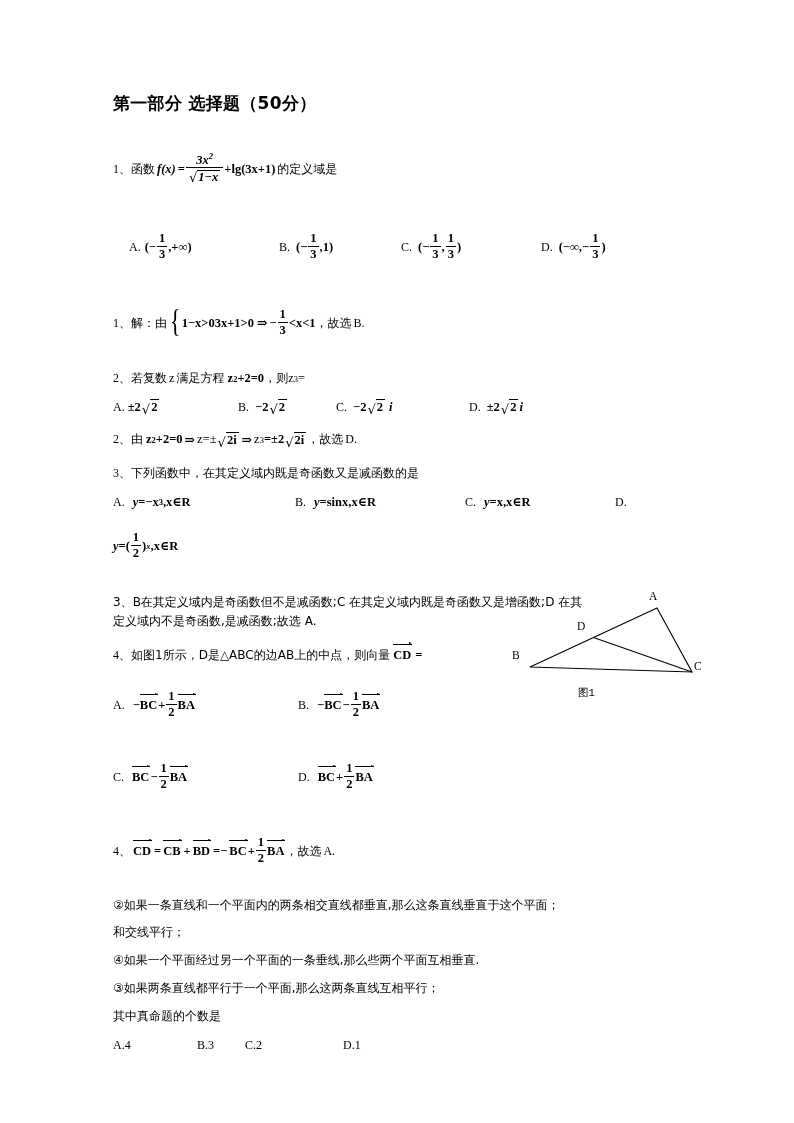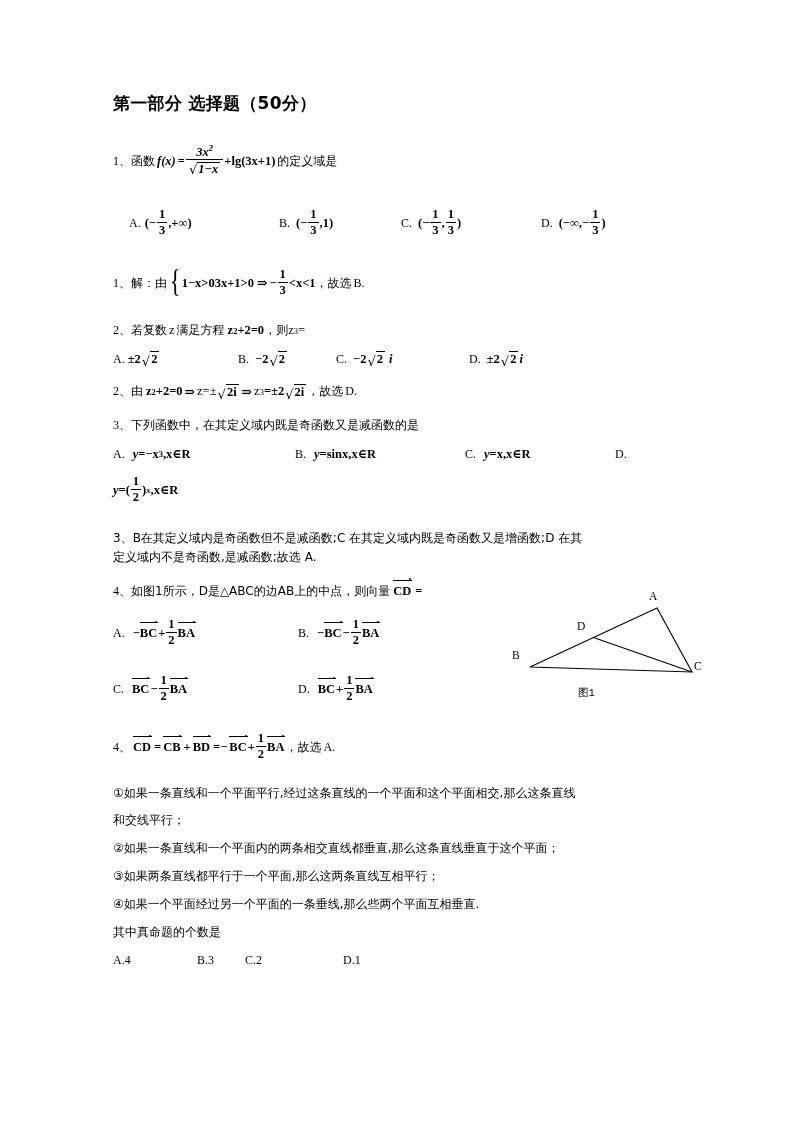--- a/index.html
+++ b/index.html
@@ -63,21 +63,21 @@
     font-style: normal;
     font-weight: normal;
   }
 
   
   .frac {
     display: inline-flex;
     flex-direction: column;
     align-items: center;
     vertical-align: middle;
-    margin: 8px 1px;
+    margin: 16px 1px;
     line-height: 1;
     position: relative;
     top: -0.1em;
   }
   .frac .nu { padding: 0 2px 1px 2px; }
   .frac .de { padding: 1px 2px 0 2px; border-top: 1.2px solid #000; }
 
   .sup { font-size: 0.68em; vertical-align: super; line-height: 0; }
 
   .sqrt {
@@ -484,25 +484,24 @@
           <span class="nu">1</span>
           <span class="de">2</span>
         </span>
       <span class="mb vec">BA</span>
       <span class="cn">，</span>
       <span class="cn">故选</span>
       <span class="num" style="margin-left:2px">A.</span>
     </div>
 
     <div style="margin-top:6px">
-      <div class="q5-line">①如果一条直线和一个平面平行,经过这条直线的一个平面和这个平面相交,那么这条直线</div>
+      <div class="q5-line">②如果一条直线和一个平面内的两条相交直线都垂直,那么这条直线垂直于这个平面；</div>
       <div class="q5-line">和交线平行；</div>
-      <div class="q5-line">②如果一条直线和一个平面内的两条相交直线都垂直,那么这条直线垂直于这个平面；</div>
+      <div class="q5-line">④如果一个平面经过另一个平面的一条垂线,那么些两个平面互相垂直.</div>
       <div class="q5-line">③如果两条直线都平行于一个平面,那么这两条直线互相平行；</div>
-      <div class="q5-line">④如果一个平面经过另一个平面的一条垂线,那么些两个平面互相垂直.</div>
       <div class="q5-line" style="margin-top:4px">其中真命题的个数是</div>
       <div class="q5-opts">
         <span style="width:84px">A.4</span>
         <span style="width:48px">B.3</span>
         <span style="width:98px">C.2</span>
         <span>D.1</span>
       </div>
     </div>
 
   </div>

